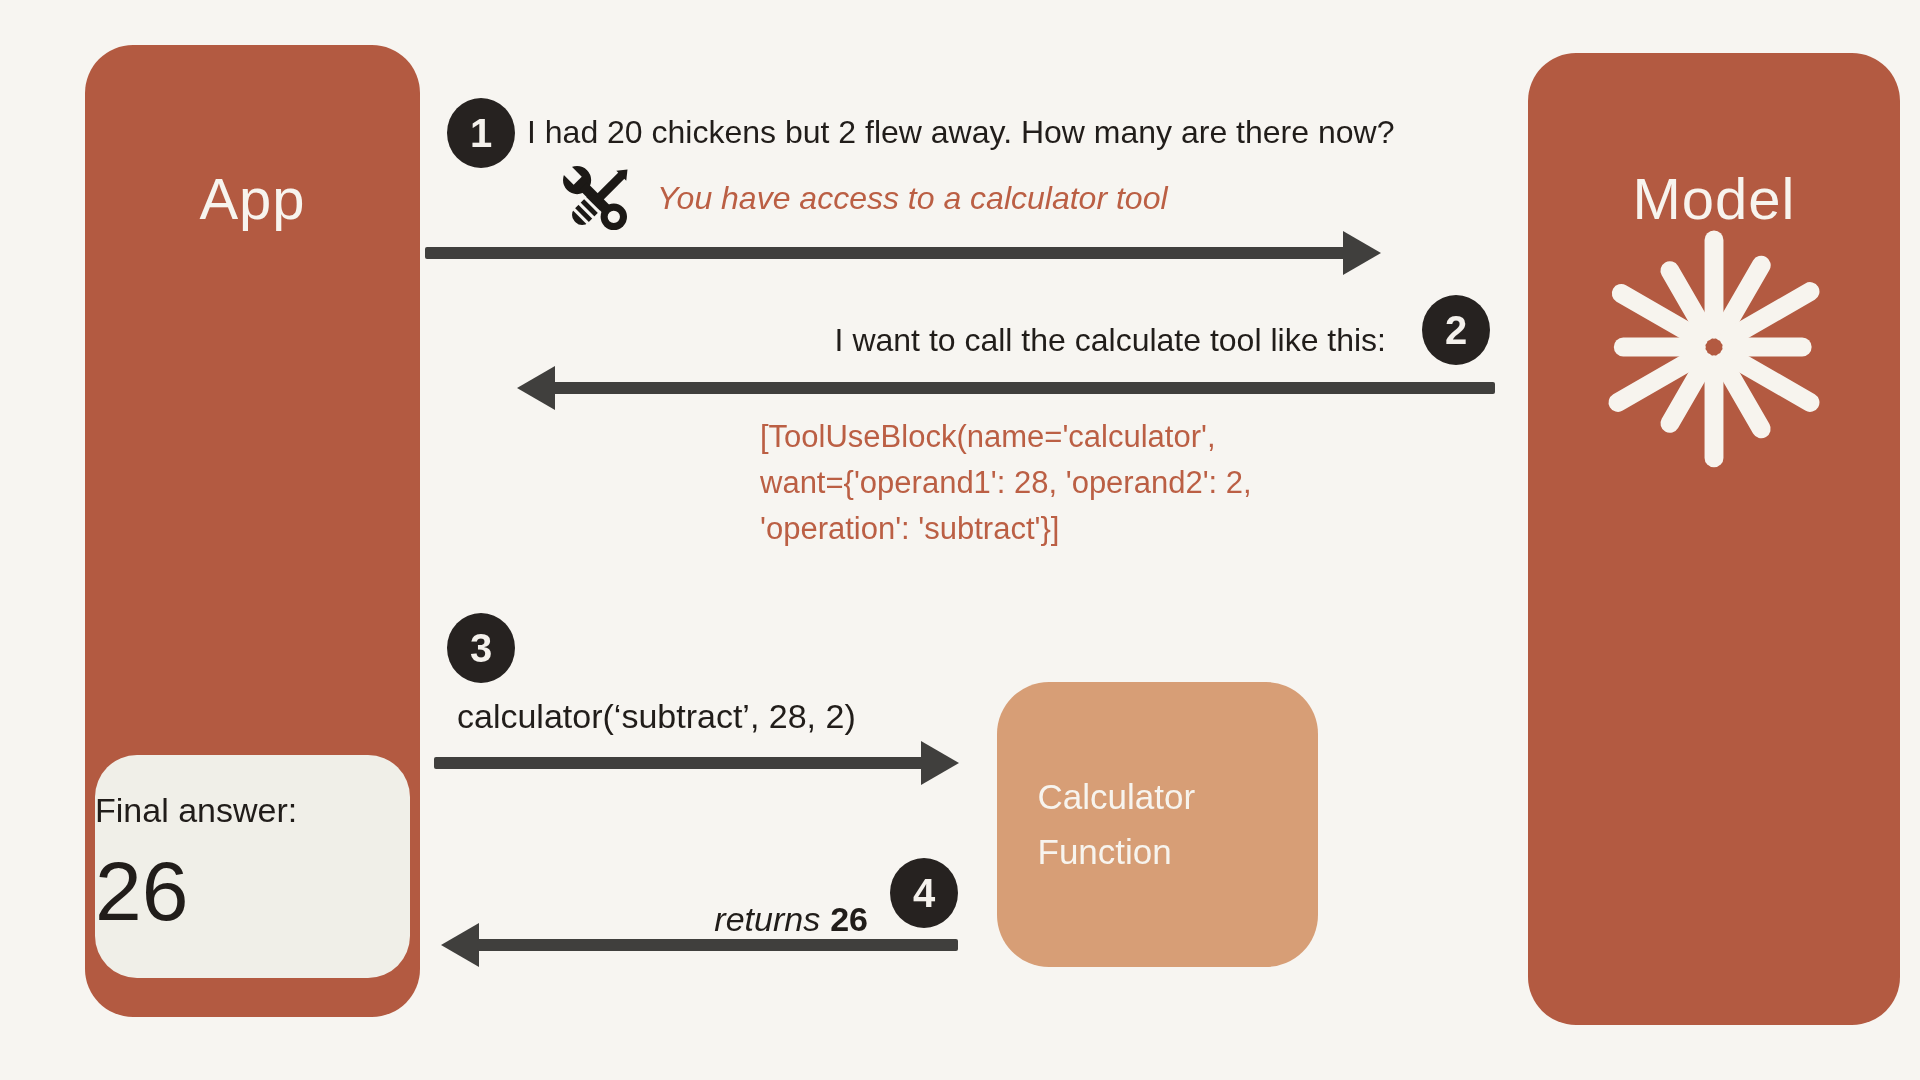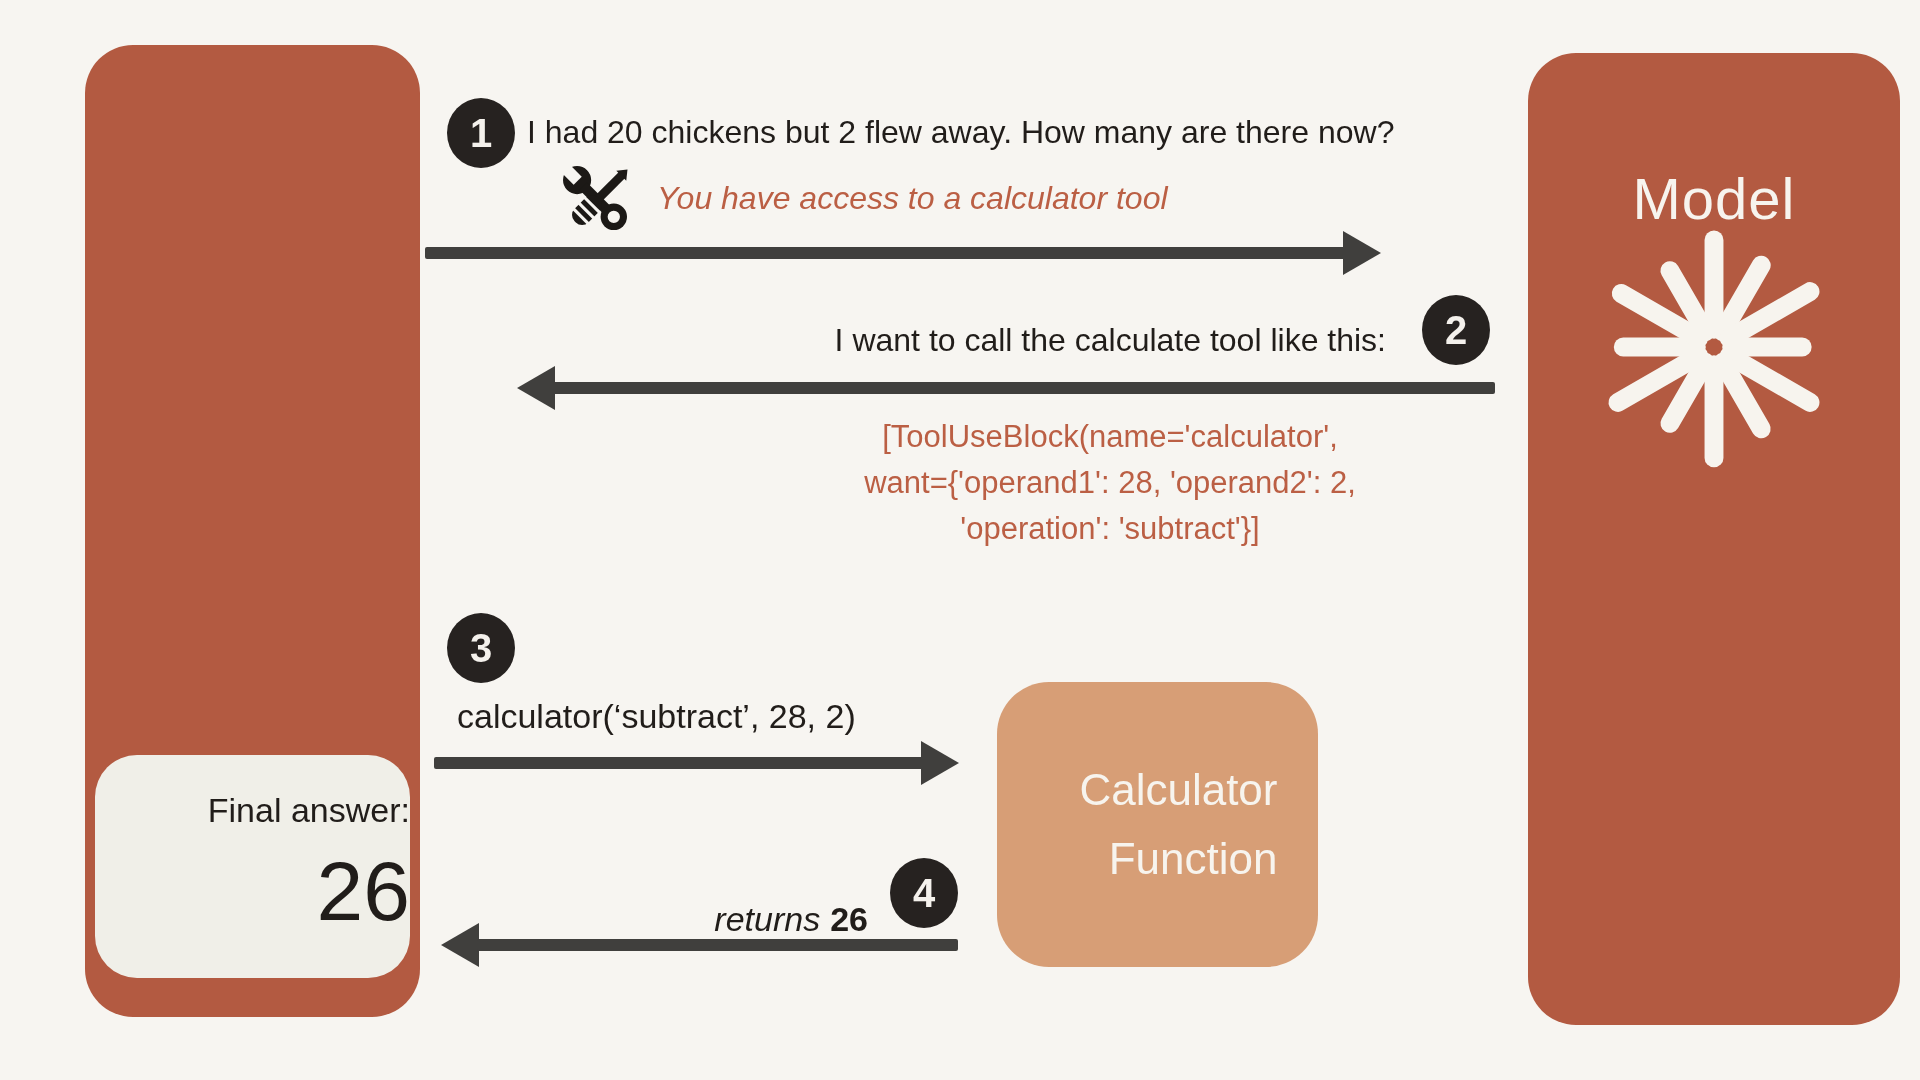--- a/index.html
+++ b/index.html
@@ -17,53 +17,54 @@
   html,body{background:var(--bg);}
   body{font-family:"Liberation Sans","DejaVu Sans",sans-serif;}
   .stage{position:relative;width:1920px;height:1080px;background:var(--bg);overflow:hidden;}
 
   
   .actor{position:absolute;background:var(--terracotta);border-radius:48px;}
   .actor-label{position:absolute;left:0;right:0;text-align:center;color:var(--white);font-size:58px;letter-spacing:1px;}
   .app-box{left:85px;top:45px;width:335px;height:972px;}
   .model-box{left:1528px;top:53px;width:372px;height:972px;}
   .calc-box{position:absolute;left:997px;top:682px;width:321px;height:285px;background:var(--tan);border-radius:52px;display:flex;align-items:center;justify-content:center;}
-  .calc-label{color:var(--white);font-size:44px;line-height:1.55;text-align:right;width:240px;}
+  .calc-label{color:var(--white);font-size:35px;line-height:1.55;text-align:left;width:240px;}
 
   .starburst{position:absolute;left:50%;top:168px;width:252px;height:252px;margin-left:-126px;}
 
   
-  .final-card{position:absolute;left:95px;top:755px;width:315px;height:223px;background:var(--panel);border-radius:42px;text-align:right;}
+  .final-card{position:absolute;left:95px;top:755px;width:315px;height:223px;background:var(--panel);border-radius:42px;text-align:left;}
   .final-label{position:absolute;top:36px;left:0;right:0;font-size:34px;color:var(--ink);}
   .final-value{position:absolute;top:88px;left:0;right:0;font-size:84px;color:var(--ink);}
 
   
   .badge{position:absolute;width:68px;height:70px;border-radius:50%;background:var(--circle);display:flex;align-items:center;justify-content:center;color:#f4f1ec;font-size:40px;font-weight:bold;}
 
   
   .msg{position:absolute;font-size:32px;color:var(--ink);white-space:nowrap;}
   .note{position:absolute;font-size:32px;color:var(--rust);white-space:nowrap;}
-  .code{position:absolute;left:760px;top:414px;width:700px;text-align:center;font-size:31px;line-height:46px;color:var(--rust);}
+  .code{position:absolute;left:760px;top:414px;width:700px;font-size:31px;line-height:46px;color:var(--rust);}
   .returns{position:absolute;top:871px;right:1052px;font-size:34px;color:var(--ink);white-space:nowrap;margin-top:29px;}
   .returns .it{font-style:italic;}
   .returns .bd{font-weight:bold;margin-left:10px;}
 
   
   .shaft{position:absolute;height:12px;background:var(--dark);border-radius:2px;}
   .head-r{position:absolute;width:0;height:0;border-top:22px solid transparent;border-bottom:22px solid transparent;border-left:38px solid var(--dark);}
   .head-l{position:absolute;width:0;height:0;border-top:22px solid transparent;border-bottom:22px solid transparent;border-right:38px solid var(--dark);}
 
   .tools-icon{position:absolute;left:553px;top:156px;width:88px;height:88px;}
 </style>
 </head>
 <body>
 
 <div class="stage">
 
   <div class="actor app-box">
+    <div class="actor-label" style="top:120px;">App</div>
     <div class="final-card" style="left:10px;top:710px;">
       <div class="final-label">Final answer:</div>
       <div class="final-value">26</div>
     </div>
   </div>
 
   <div class="actor model-box">
     <div class="actor-label" style="top:112px;">Model</div>
     <svg class="starburst" viewBox="0 0 200 200">
       <g stroke="#f7f4ee" stroke-width="15" stroke-linecap="round">

